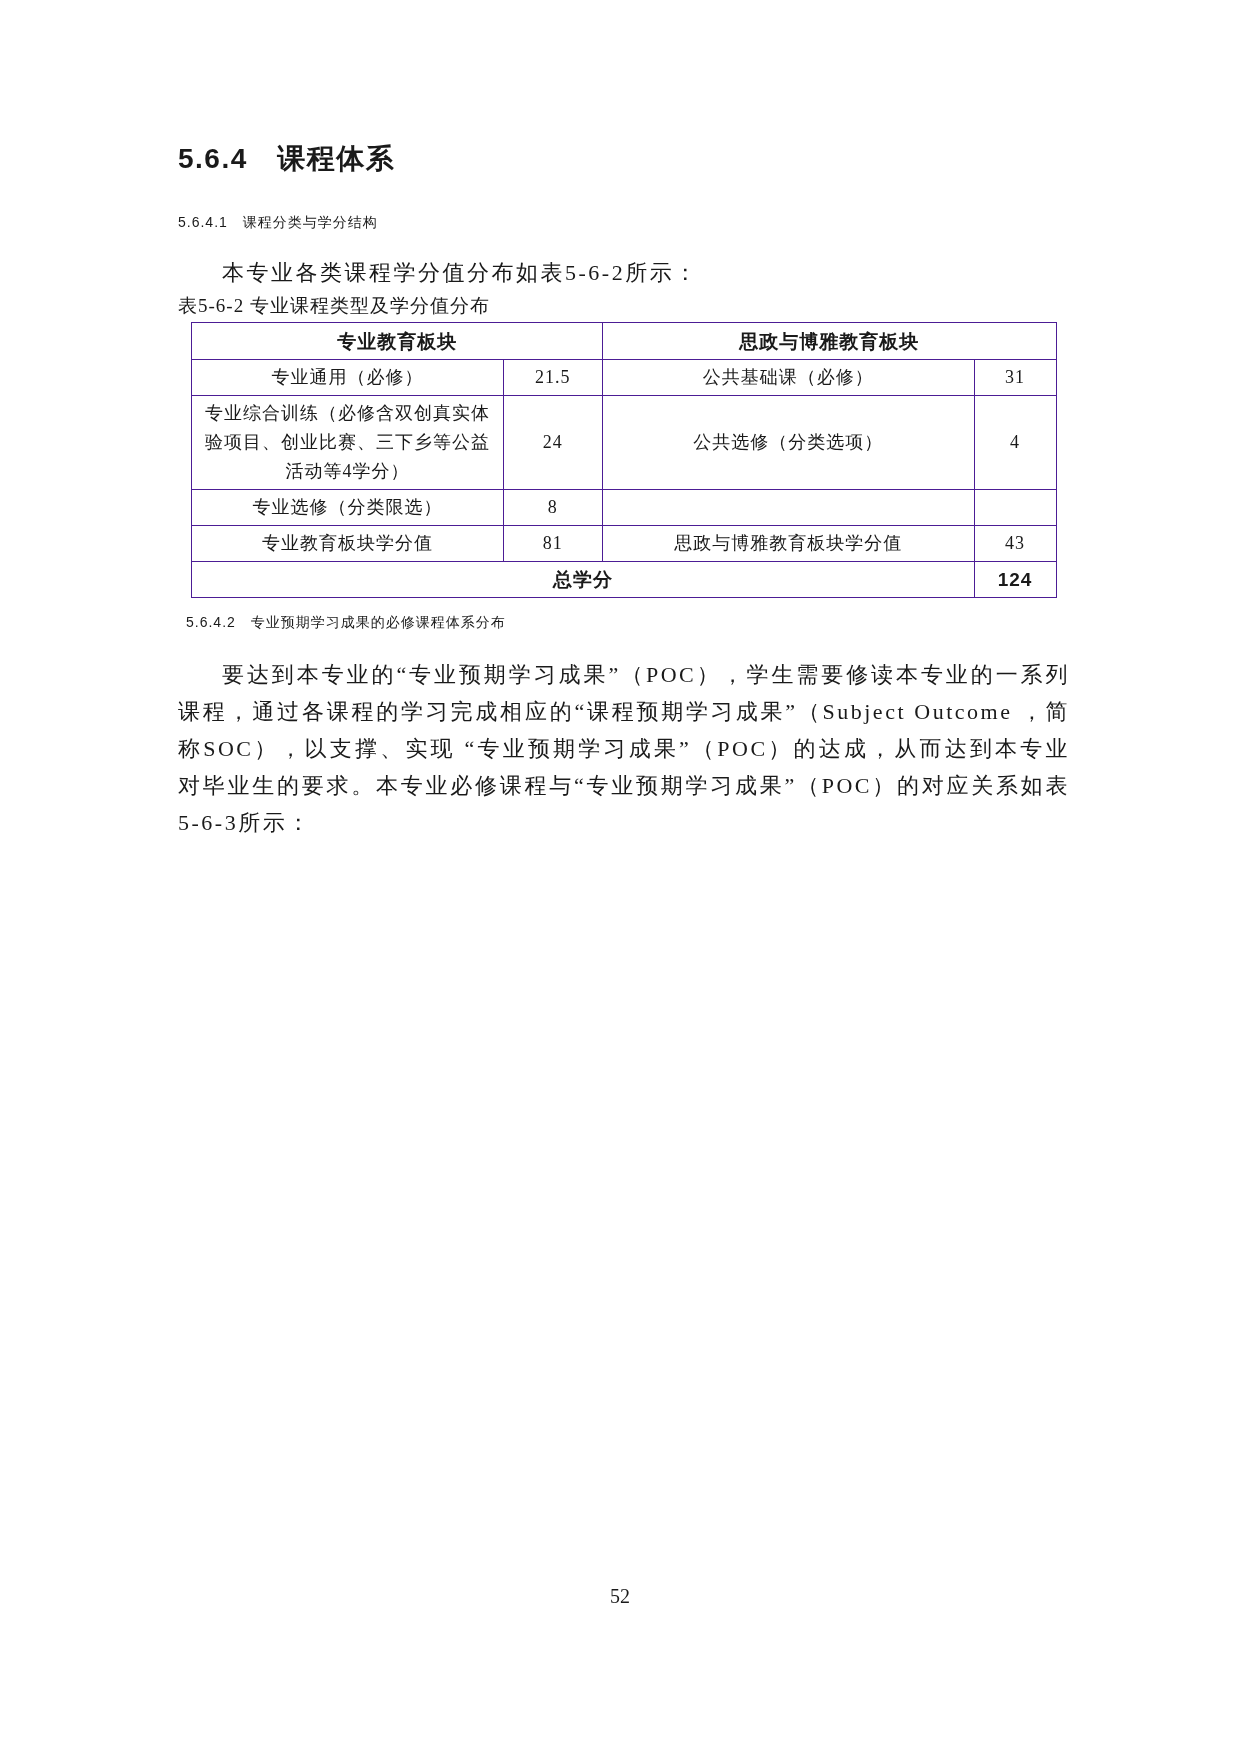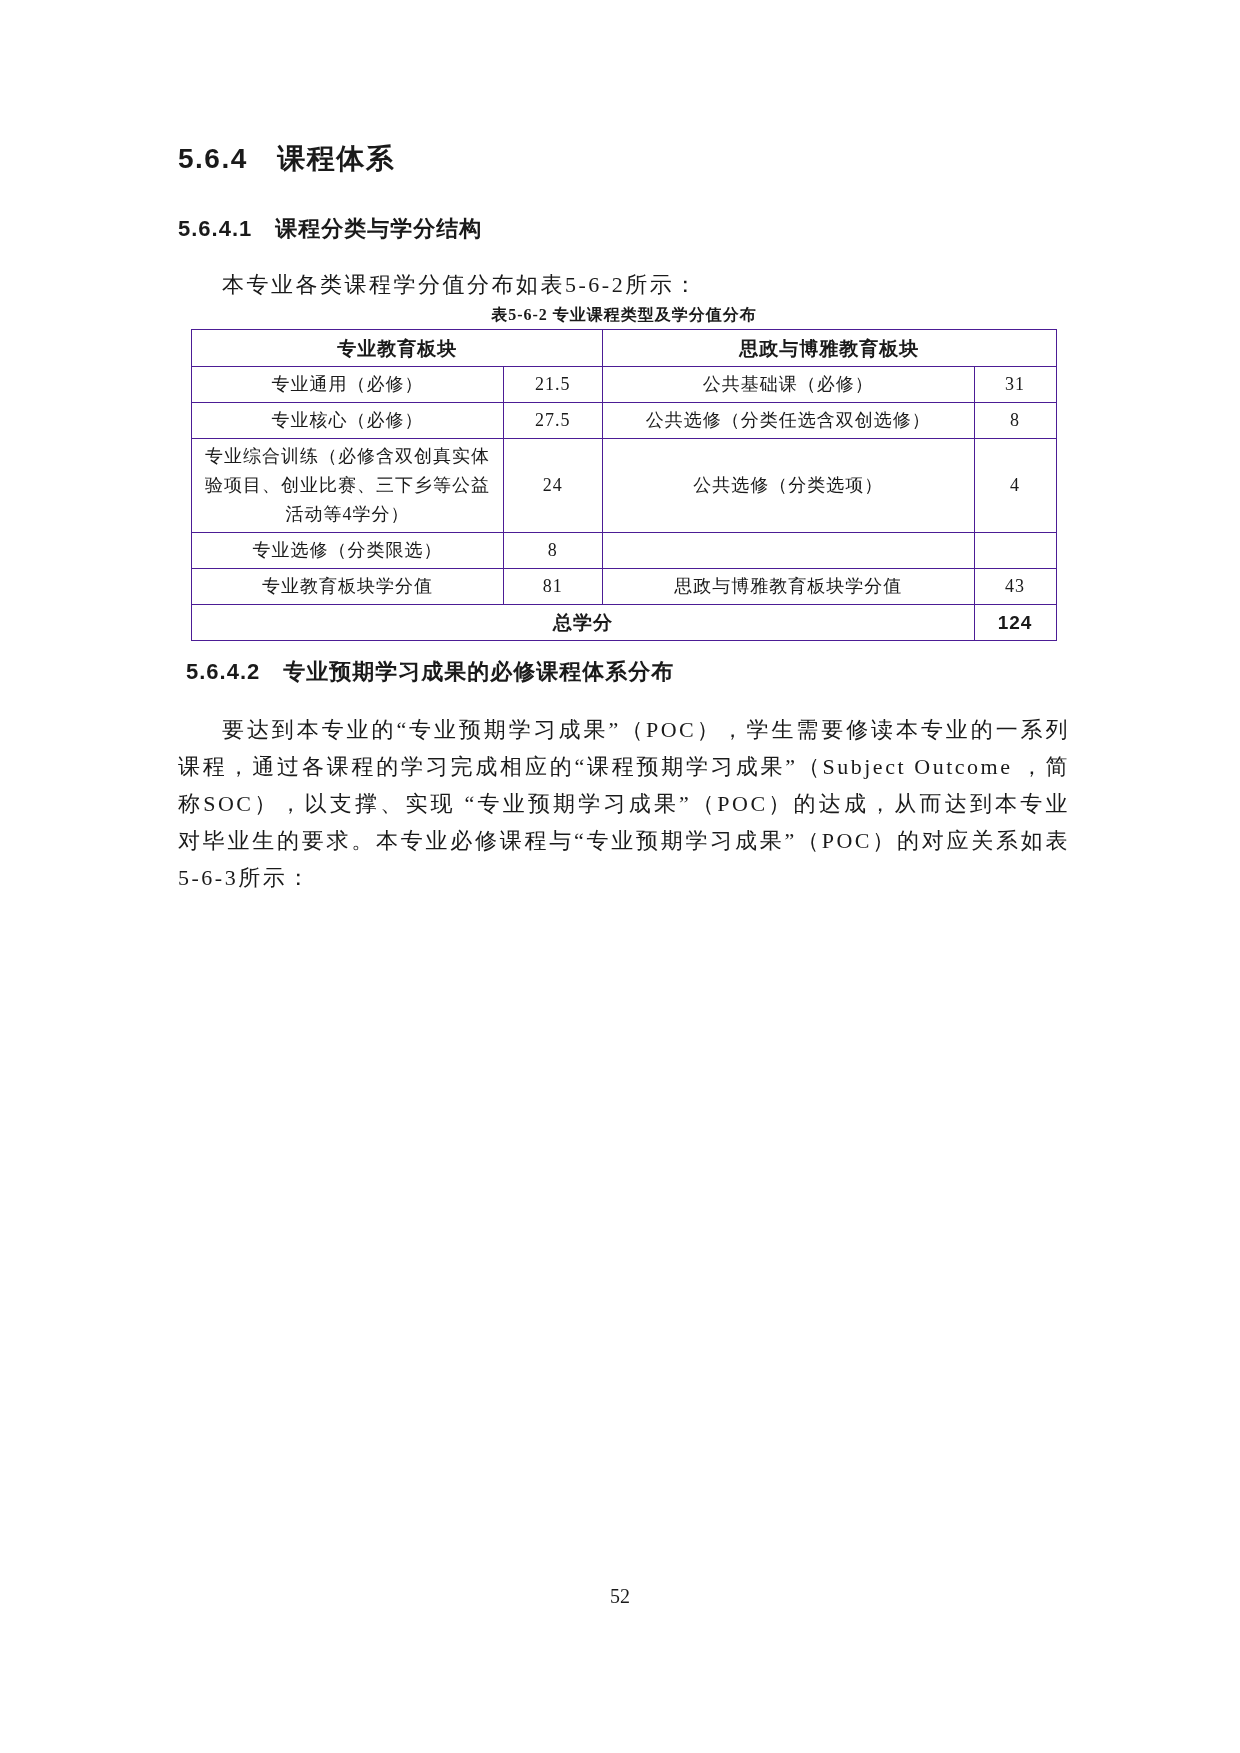--- a/index.html
+++ b/index.html
@@ -16,46 +16,45 @@
   }
   .doc-h1 {
     font-family: "Liberation Sans", "DejaVu Sans", sans-serif;
     font-size: 28px;
     font-weight: bold;
     letter-spacing: 1.5px;
     margin-bottom: 36px;
   }
   .doc-h2 {
     font-family: "Liberation Sans", "DejaVu Sans", sans-serif;
-    font-size: 22px;
-    font-weight: bold;
+    font-size: 14px;
+    font-weight: normal;
     letter-spacing: 1px;
     margin-bottom: 22px;
   }
   .doc-h2.second {
     margin-top: 16px;
     margin-bottom: 24px;
     margin-left: 8px;
   }
   p.body-text {
     font-size: 22px;
     line-height: 37px;
     letter-spacing: 2.5px;
     text-align: justify;
     text-indent: 2em;
   }
   p.lead-line {
     margin-bottom: 2px;
   }
   .table-caption {
-    font-size: 16px;
+    font-size: 19px;
     letter-spacing: 1px;
-    text-align: center;
+    text-align: left;
     margin: 2px 0 3px 0;
-    font-weight: bold;
   }
   table.credits {
     width: 97%;
     margin: 0 auto 14px auto;
     border-collapse: collapse;
     table-layout: fixed;
     font-size: 18px;
   }
   table.credits th,
   table.credits td {
@@ -115,26 +114,20 @@
         <th colspan="2">专业教育板块</th>
         <th colspan="2">思政与博雅教育板块</th>
       </tr>
       <tr>
         <td>专业通用（必修）</td>
         <td>21.5</td>
         <td>公共基础课（必修）</td>
         <td>31</td>
       </tr>
       <tr>
-        <td>专业核心（必修）</td>
-        <td>27.5</td>
-        <td>公共选修（分类任选含双创选修）</td>
-        <td>8</td>
-      </tr>
-      <tr>
         <td>专业综合训练（必修含双创真实体验项目、创业比赛、三下乡等公益活动等4学分）</td>
         <td>24</td>
         <td>公共选修（分类选项）</td>
         <td>4</td>
       </tr>
       <tr>
         <td>专业选修（分类限选）</td>
         <td>8</td>
         <td></td>
         <td></td>

